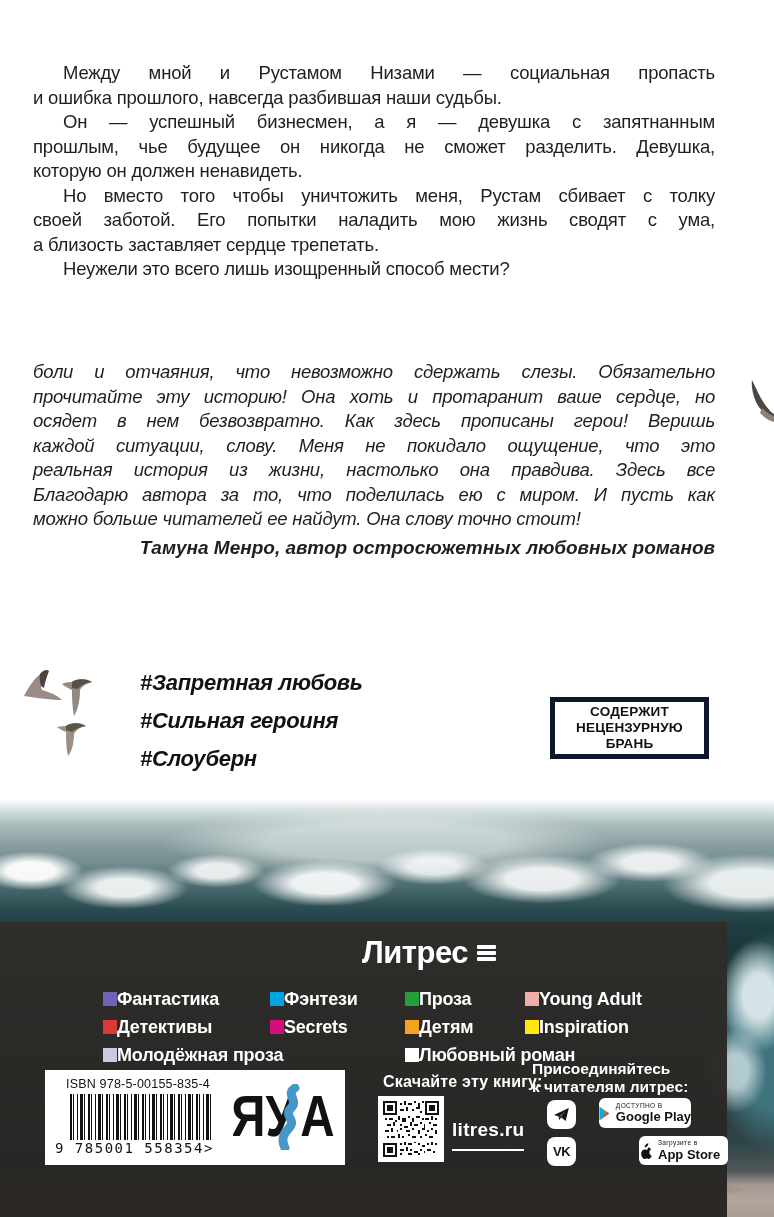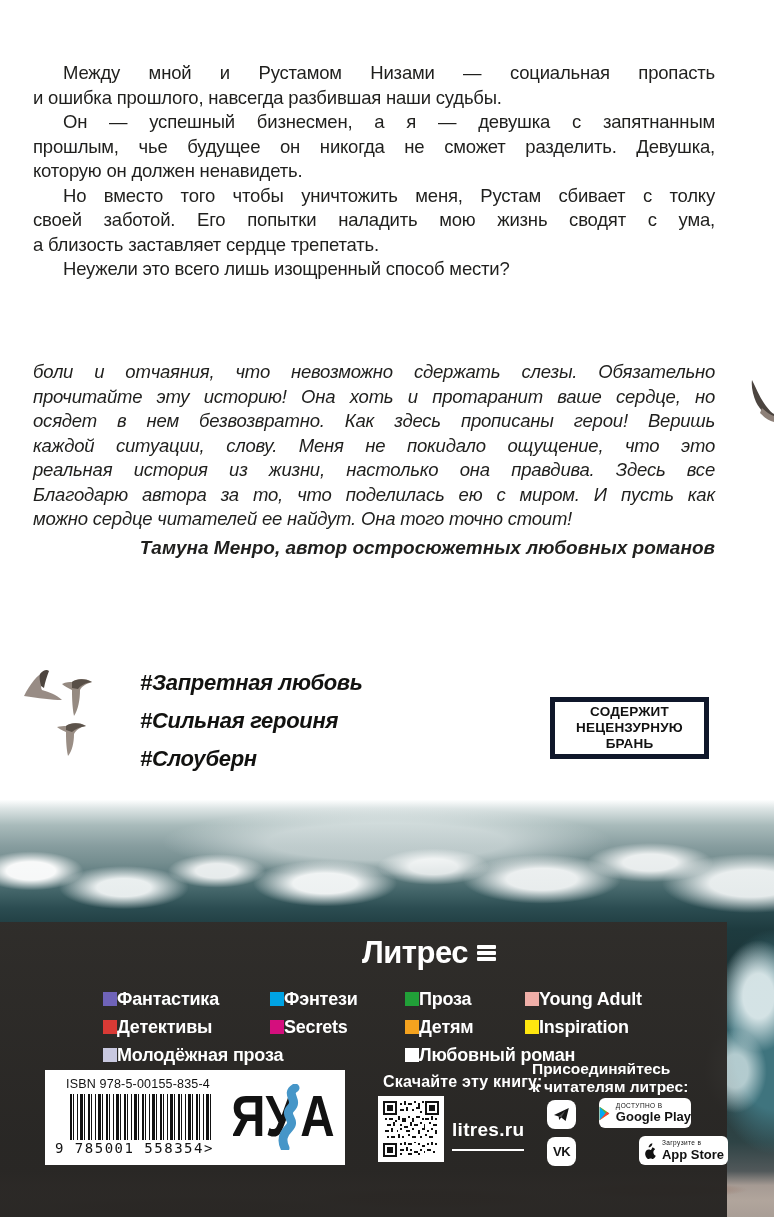--- a/index.html
+++ b/index.html
@@ -75,21 +75,21 @@
       display:flex;align-items:center;justify-content:center;}
   .site{position:absolute;left:452px;top:197px;font-size:19px;font-weight:600;color:#fff;
         border-bottom:2px solid #fff;padding-bottom:8px;letter-spacing:0.3px;}
   .join{position:absolute;left:532px;top:138px;font-size:15.5px;font-weight:bold;line-height:18px;}
   .sq-icon{position:absolute;width:29px;height:29px;background:#fff;border-radius:8px;
            display:flex;align-items:center;justify-content:center;}
   .tg{left:547px;top:178px;}
   .vk{left:547px;top:215px;}
   .vk b{font-size:13px;font-weight:800;color:#161616;letter-spacing:-0.5px;}
   .store{position:absolute;left:599px;width:92px;height:30px;background:#fff;border-radius:6px;
-         display:flex;align-items:center;justify-content:center;gap:6px;color:#111;}
+         display:flex;align-items:center;justify-content:flex-start;gap:6px;color:#111;}
   .gp{top:176px;}
   .as{top:214px;height:29px;width:89px;margin-left:40px;}
   .store .tx{display:flex;flex-direction:column;line-height:1;}
   .store .cap{font-size:6.5px;letter-spacing:0.4px;text-transform:uppercase;}
   .store .nm{font-size:13px;font-weight:600;margin-top:1px;white-space:nowrap;}
 </style>
 </head>
 <body>
 
 <div class="page">
@@ -106,21 +106,21 @@
     <div class="bl end ind">Неужели это всего лишь изощренный способ мести?</div>
   </div>
 
   <div class="textblock review" style="top:360px;">
     <div class="bl">боли и отчаяния, что невозможно сдержать слезы. Обязательно</div>
     <div class="bl">прочитайте эту историю! Она хоть и протаранит ваше сердце, но</div>
     <div class="bl">осядет в нем безвозвратно. Как здесь прописаны герои! Веришь</div>
     <div class="bl">каждой ситуации, слову. Меня не покидало ощущение, что это</div>
     <div class="bl">реальная история из жизни, настолько она правдива. Здесь все</div>
     <div class="bl">Благодарю автора за то, что поделилась ею с миром. И пусть как</div>
-    <div class="bl end">можно сердце читателей ее найдут. Она того точно стоит!</div>
+    <div class="bl end">можно больше читателей ее найдут. Она слову точно стоит!</div>
     <div class="attrib">Тамуна Менро, автор остросюжетных любовных романов</div>
   </div>
 
   <div class="birds-left">
     <svg width="86" height="92" viewBox="0 0 86 92">
       <path d="M10 32 C16 20 24 10 30 8 C27 16 26 22 28 26 C34 28 42 30 48 36 C38 36 24 34 10 32 Z" fill="#8d8078" opacity="0.9"></path>
       <path d="M26 10 C29 6 33 5 35 7 C33 12 31 18 30 24 L27 22 C26 18 25 13 26 10 Z" fill="#4d453f"></path>
       <path d="M58 18 C64 14 72 14 78 18 C72 20 68 22 66 26 C66 36 64 46 60 52 C58 42 58 30 58 26 C54 24 50 22 48 20 C52 18 56 18 58 18 Z" fill="#958a81"></path>
       <path d="M58 18 C62 15 70 14 78 18 C71 19 66 22 64 25 L58 24 Z" fill="#584f47"></path>
       <path d="M52 62 C58 58 66 58 72 62 C66 63 62 66 60 70 C60 79 58 87 54 92 C52 83 52 72 52 68 C48 66 45 65 43 63 C46 62 50 62 52 62 Z" fill="#9a8e85"></path>

